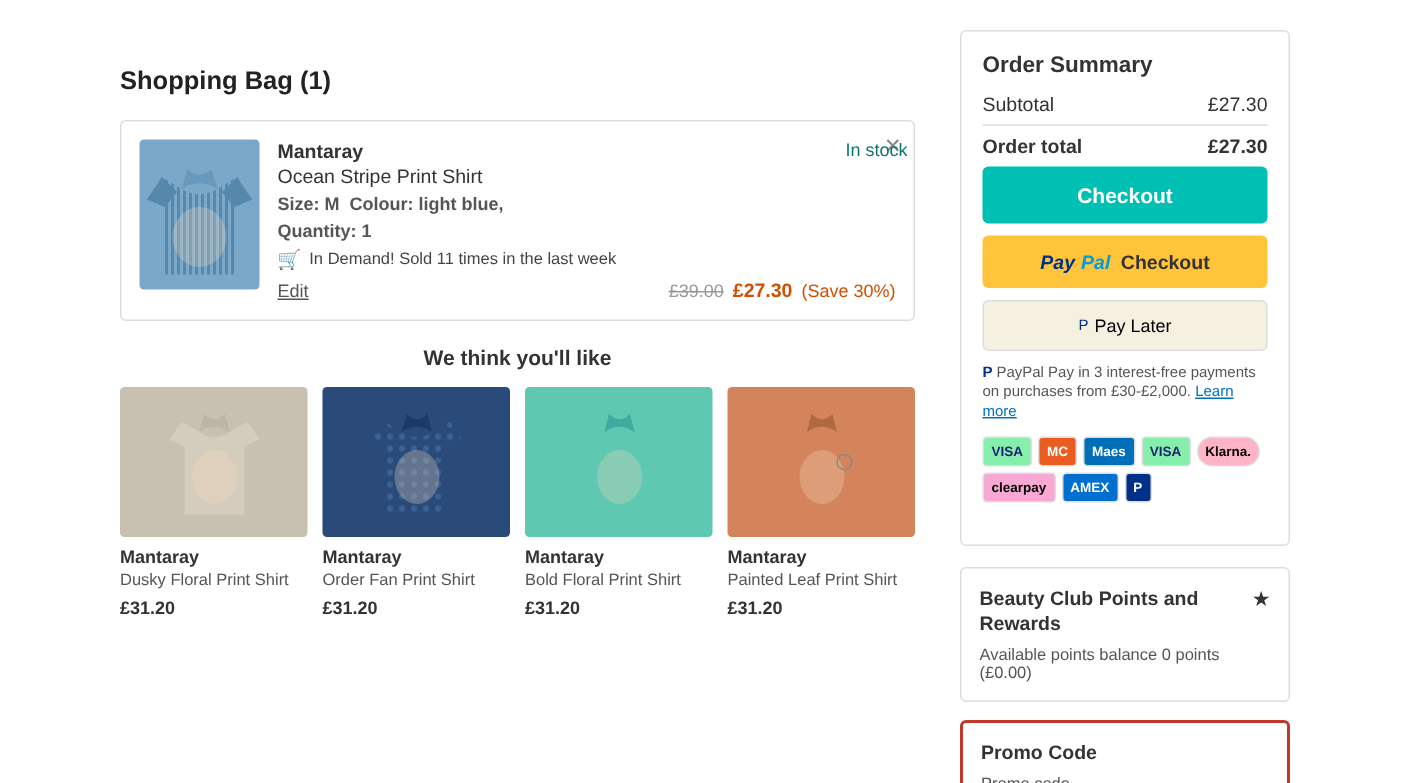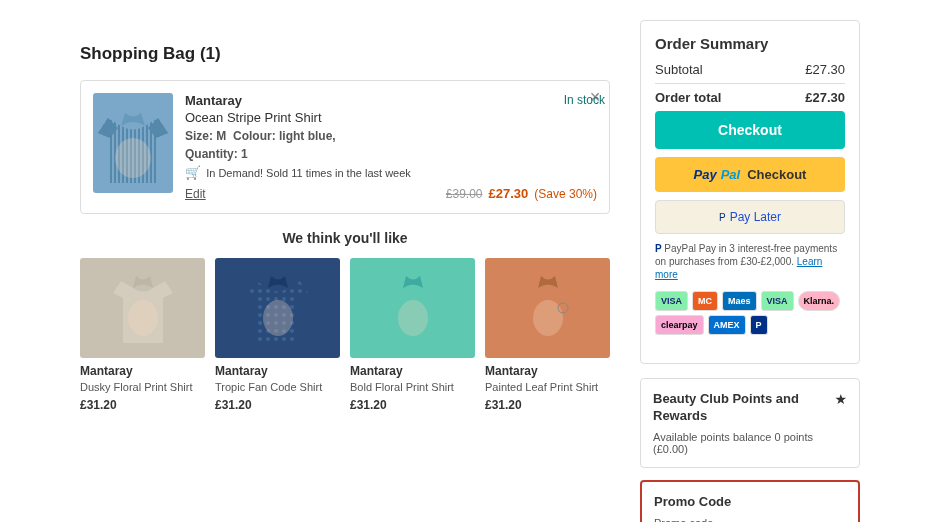--- a/index.html
+++ b/index.html
@@ -466,21 +466,21 @@
                   <rect width="8" height="8" fill="#2a4a7a"></rect>
                   <circle cx="4" cy="4" r="2" fill="#4a7ab0" opacity="0.5"></circle>
                 </pattern>
               </defs>
               <path d="M8,18 L0,30 L10,35 L10,80 L50,80 L50,35 L60,30 L52,18 L40,25 Q30,32 20,25 Z" fill="url(#tropical)"></path>
               <path d="M20,25 Q30,18 40,25 L37,13 Q30,20 23,13 Z" fill="#1a3a6a"></path>
               <ellipse cx="30" cy="55" rx="15" ry="18" fill="#f0d8c0" opacity="0.3"></ellipse>
             </svg>
           </div>
           <div class="rec-brand">Mantaray</div>
-          <div class="rec-name">Tropic Fan Code Shirt</div>
+          <div class="rec-name">Order Fan Print Shirt</div>
           <div class="rec-price">£31.20</div>
         </div>
 
         <div class="rec-item">
           <div class="rec-image" style="background:#5ec8b0;">
             <svg width="60" height="90" viewBox="0 0 60 90">
               <path d="M8,18 L0,30 L10,35 L10,80 L50,80 L50,35 L60,30 L52,18 L40,25 Q30,32 20,25 Z" fill="#5ec8b0"></path>
               <path d="M20,25 Q30,18 40,25 L37,13 Q30,20 23,13 Z" fill="#3eaaa0"></path>
               <ellipse cx="30" cy="55" rx="15" ry="18" fill="#f0d8c0" opacity="0.3"></ellipse>
             </svg>
@@ -525,21 +525,21 @@
       <button class="checkout-btn">Checkout</button>
 
       <button class="paypal-btn">
         <span style="font-style:italic;font-weight:bold;color:#003087;font-size:13px;">Pay</span>
         <span style="font-style:italic;font-weight:bold;color:#009cde;font-size:13px;">Pal</span>
         <span style="margin-left:3px;font-size:13px;color:#333;">Checkout</span>
       </button>
 
       <button class="paylater-btn">
         <span style="color:#003087;font-size:10px;">P</span>
-        <span style="color:#1d4ed8;font-size:12px;">Pay Later</span>
+        <span style="color:#000000;font-size:12px;">Pay Later</span>
       </button>
 
       <div class="paypal-note">
         <span style="color:#003087;font-weight:bold;font-size:10px;">P </span>
         <span>PayPal Pay in 3 interest-free payments on purchases from £30-£2,000.</span>
         <a href="#">Learn more</a>
       </div>
 
       <div class="payment-icons">
         <span class="pay-icon visa">VISA</span>

